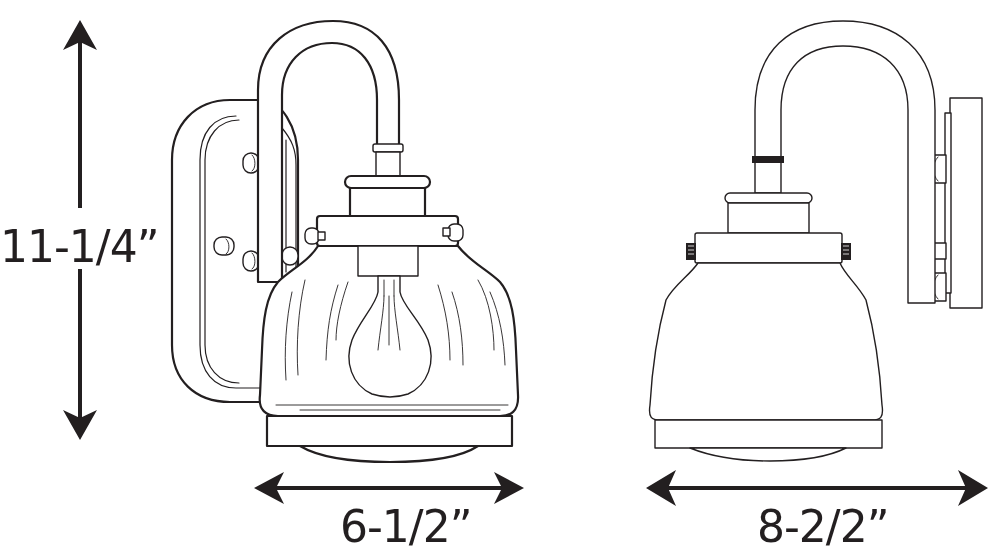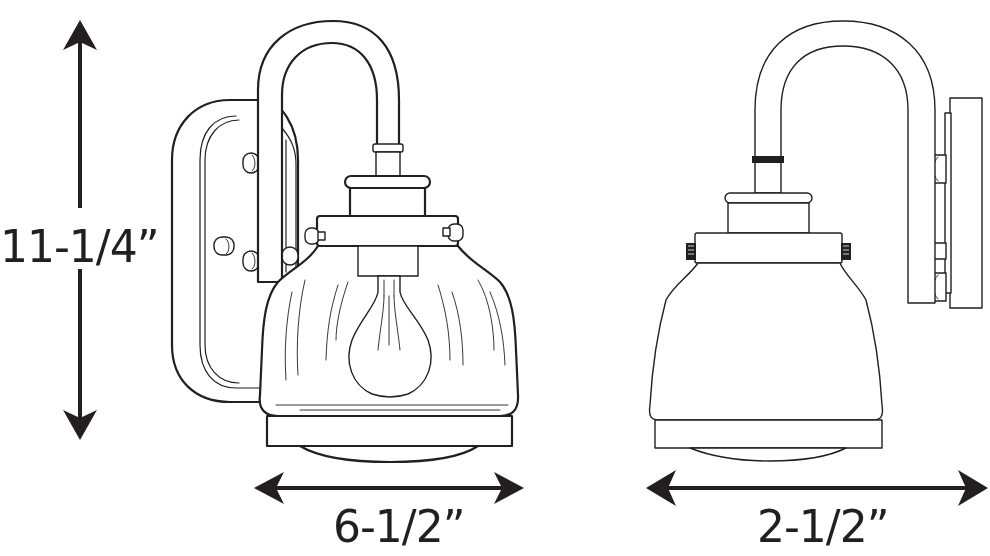--- a/index.html
+++ b/index.html
@@ -142,16 +142,16 @@
 
     <g>
       <line class="dim-line" x1="662" y1="488" x2="970" y2="488"></line>
       <polygon class="arrowhead" points="646,488 676,470 668,488 676,506"></polygon>
       <polygon class="arrowhead" points="988,488 958,470 966,488 958,506"></polygon>
     </g>
   </svg>
 
   <div class="dim-label" style="left:0px; top:225px;">11-1/4”</div>
 
-  <div class="dim-label" style="left:333px; top:505px; background:transparent;">6-1/2”</div>
+  <div class="dim-label" style="left:340px; top:505px; background:transparent;">6-1/2”</div>
 
-  <div class="dim-label" style="left:757px; top:505px; background:transparent;">2-1/2”</div>
+  <div class="dim-label" style="left:757px; top:505px; background:transparent;">8-2/2”</div>
 </div>
 
 </body></html>

